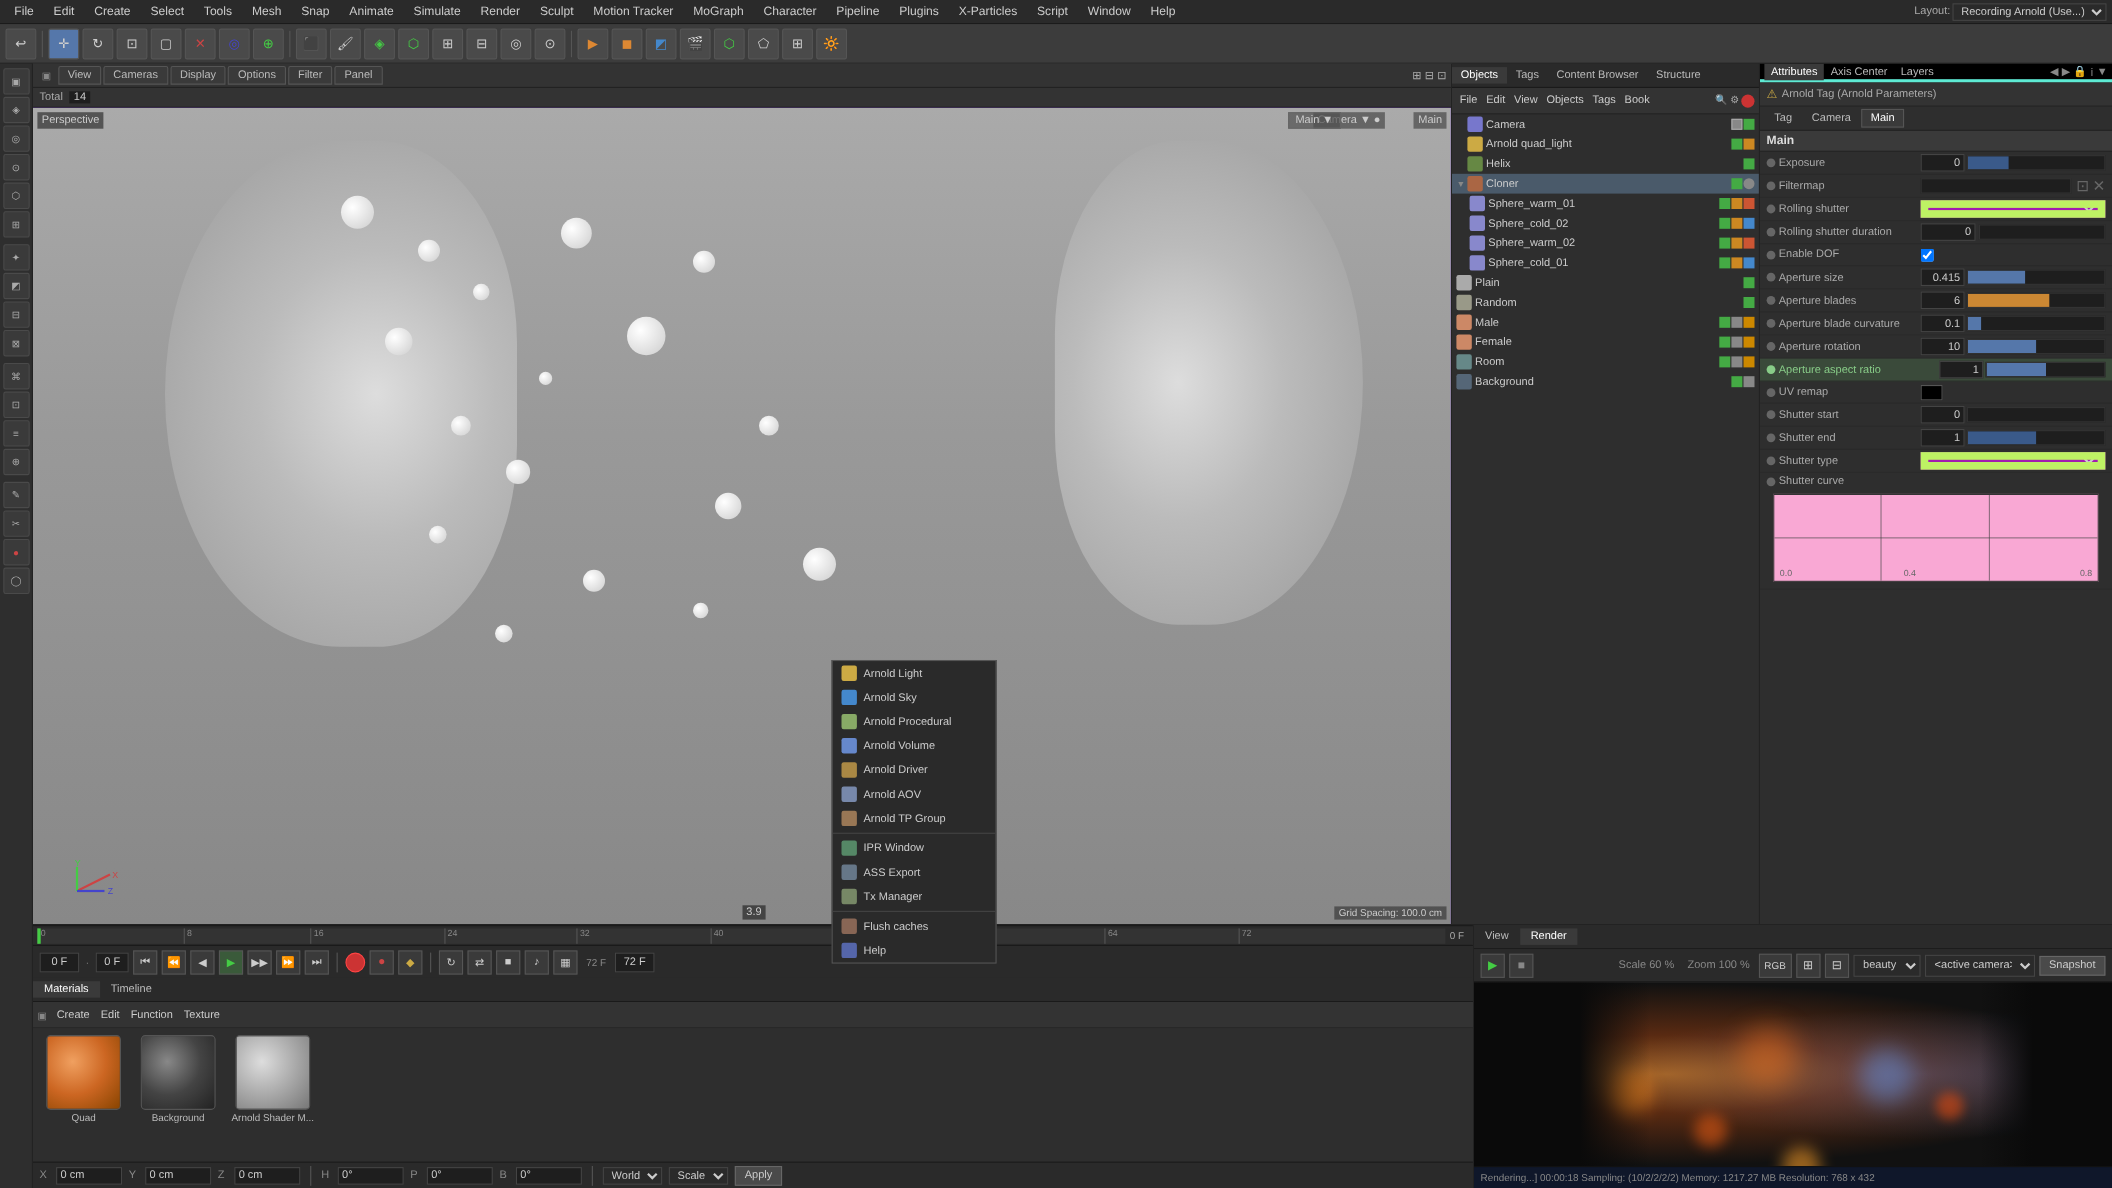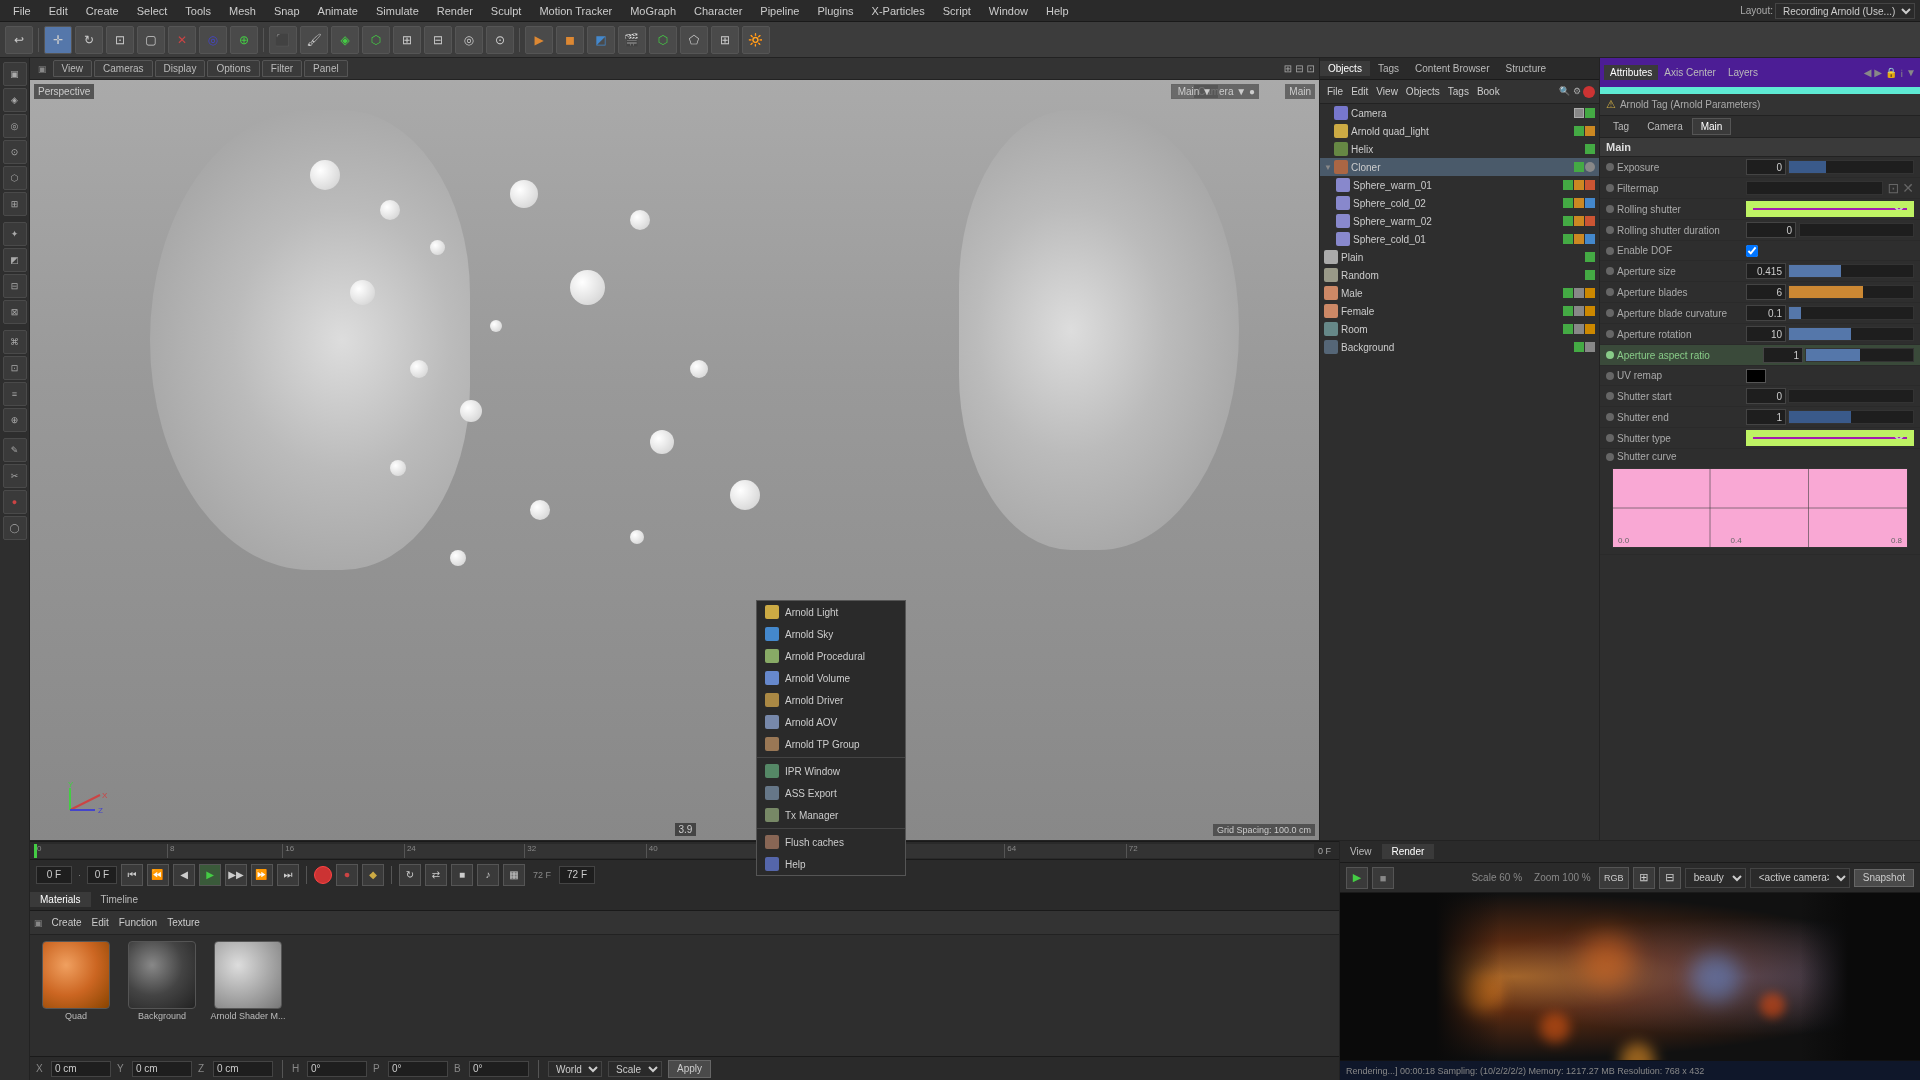--- a/index.html
+++ b/index.html
@@ -44,21 +44,21 @@
     #objects-list { flex: 1; overflow-y: auto; }
     .obj-row { display: flex; align-items: center; padding: 2px 4px; cursor: pointer; min-height: 18px; }
     .obj-row.selected { background: #4a5a6a; }
     .obj-arrow { width: 10px; font-size: 8px; color: #888; }
     .obj-icon { width: 14px; height: 14px; background: #666; border-radius: 2px; margin-right: 3px; display: inline-block; }
     .obj-name { flex: 1; font-size: 10px; color: #ccc; }
     .obj-tags { display: flex; gap: 1px; margin-left: auto; }
 
     
     #attributes-panel { width: 320px; background: #2e2e2e; display: flex; flex-direction: column; }
-    #attr-tabs { height: 36px; background: #4c1d95; display: flex; align-items: center; border-bottom: 7px solid #5eead4; padding: 0 4px; }
+    #attr-tabs { height: 17px; background: #000000; display: flex; align-items: center; border-bottom: 3px solid #5eead4; padding: 0 4px; }
     .attr-tab { padding: 2px 6px; font-size: 10px; color: #bbb; cursor: pointer; }
     .attr-tab.active { background: #3a3a3a; color: #fff; }
     #attr-panel-header { height: 22px; background: #333; display: flex; align-items: center; padding: 0 6px; border-bottom: 1px solid #222; font-size: 10px; color: #aaa; gap: 4px; }
     #arnold-tabs { height: 22px; background: #2e2e2e; display: flex; align-items: center; padding: 0 4px; border-bottom: 1px solid #222; }
     .arnold-tab { padding: 2px 8px; font-size: 10px; color: #bbb; cursor: pointer; border: 1px solid transparent; }
     .arnold-tab.active { background: #3a3a3a; border-color: #555; color: #fff; }
     #attr-section-header { padding: 3px 6px; background: #3a3a3a; font-size: 11px; font-weight: bold; color: #ddd; border-bottom: 1px solid #222; }
     #attr-list { flex: 1; overflow-y: auto; }
     .attr-row { display: flex; align-items: center; padding: 2px 6px; min-height: 20px; border-bottom: 1px solid #2a2a2a; }
     .attr-row.highlighted { background: #3a4a3a; gap: 17px; }
@@ -246,20 +246,24 @@
           <div class="vtab">Options</div>
           <div class="vtab">Filter</div>
           <div class="vtab">Panel</div>
           <div style="margin-left:auto;display:flex;gap:3px;align-items:center;">
             <span style="font-size:10px;color:#aaa;">⊞</span>
             <span style="font-size:10px;color:#aaa;">⊟</span>
             <span style="font-size:10px;color:#aaa;">⊡</span>
           </div>
         </div>
 
+        <div style="height:18px;background:#333;display:flex;align-items:center;padding:0 6px;border-bottom:1px solid #222;gap:6px;">
+          <span style="font-size:10px;color:#aaa;">Total</span>
+          <span style="font-size:10px;color:#ccc;background:#1e1e1e;padding:0 4px;">14</span>
+        </div>
 
         <div id="viewport" style="position:relative;flex:1;">
 
           <div style="position:absolute;inset:0;background:linear-gradient(180deg,#aaa 0%,#999 40%,#888 100%);">
 
             <div style="position:absolute;left:120px;top:30px;width:320px;height:460px;background:radial-gradient(ellipse at 60% 50%,#ddd 0%,#bbb 40%,#999 100%);border-radius:50% 40% 40% 50%;"></div>
 
             <div style="position:absolute;right:80px;top:30px;width:280px;height:440px;background:radial-gradient(ellipse at 40% 50%,#ddd 0%,#bbb 40%,#999 100%);border-radius:40% 50% 50% 40%;"></div>
 
             <div style="position:absolute;width:30px;height:30px;background:radial-gradient(circle at 35% 35%,#fff,#ccc);border-radius:50%;top:80px;left:280px;"></div>

